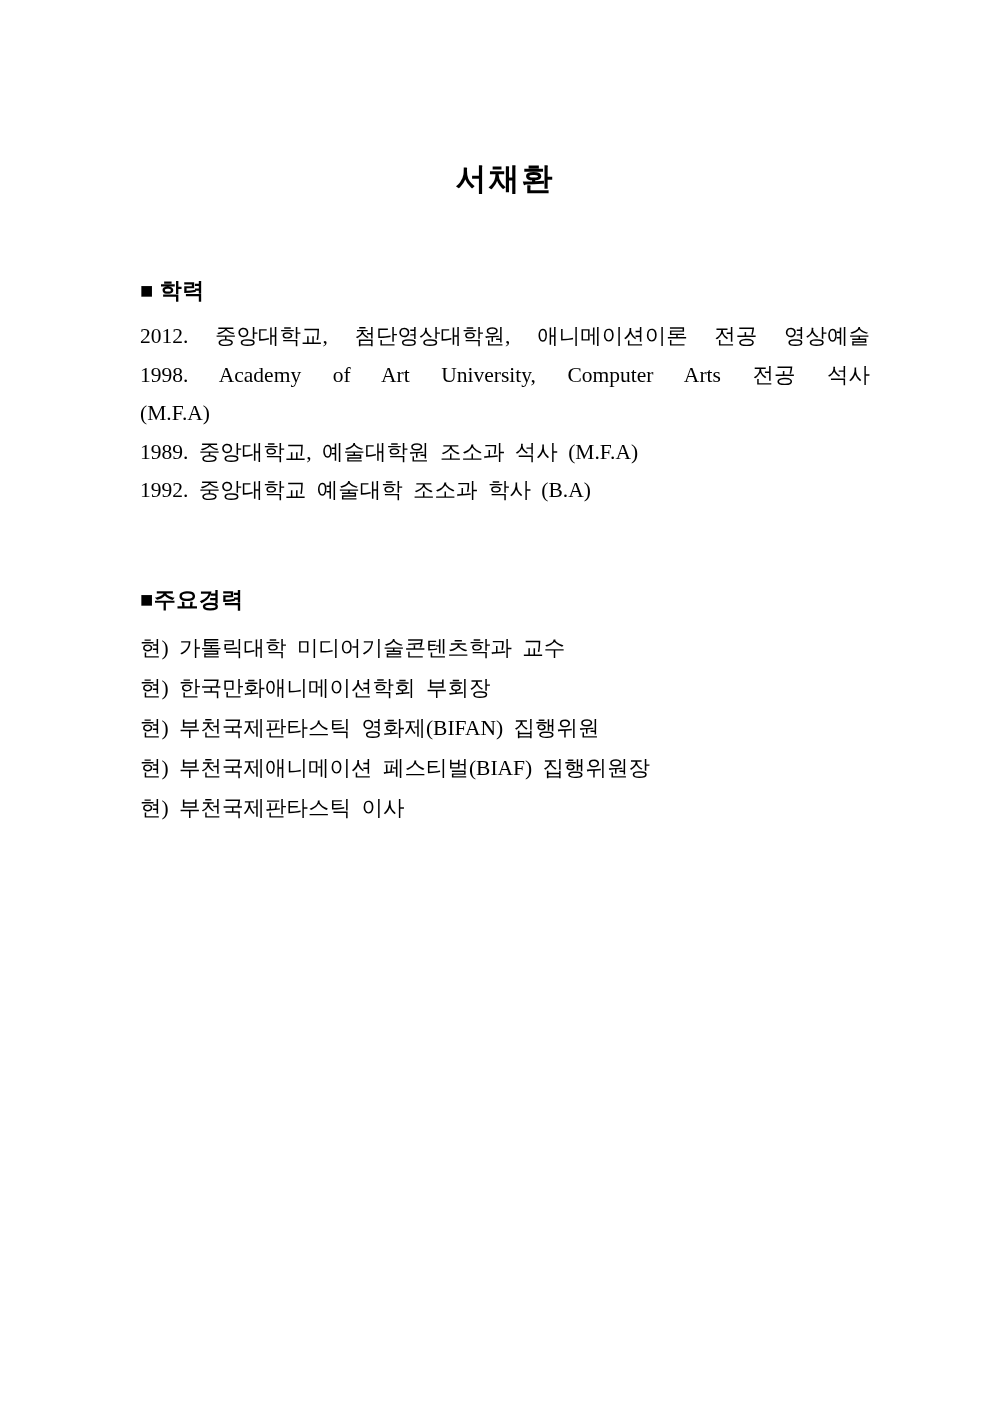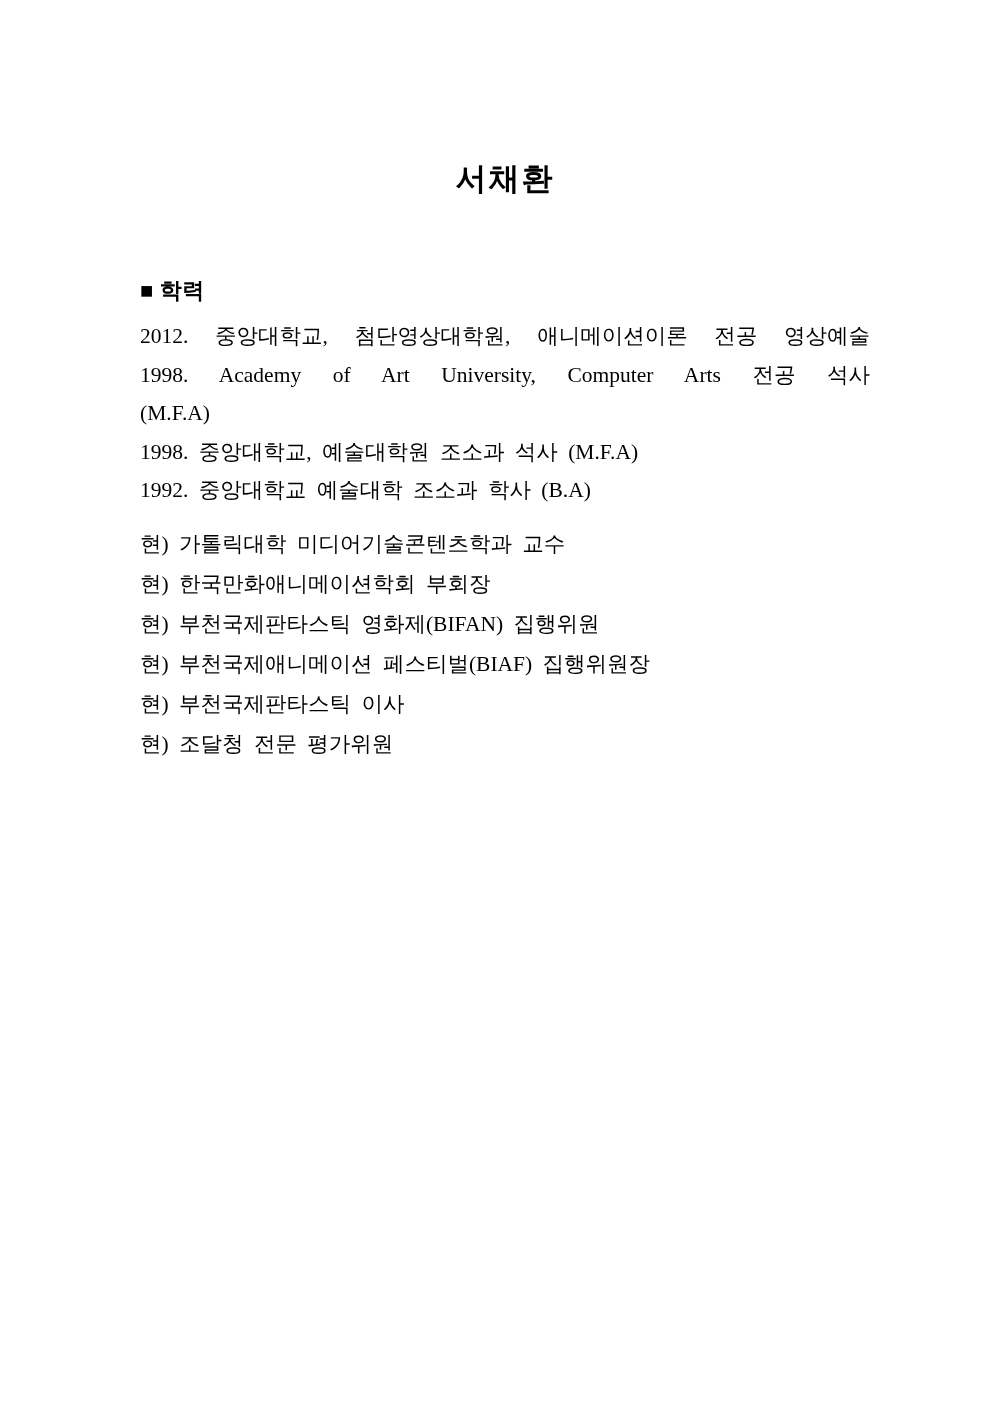--- a/index.html
+++ b/index.html
@@ -61,30 +61,30 @@
   <div class="content">
 
     <h1 class="doc-title">서채환</h1>
 
     <section>
       <h2 class="section-heading edu-heading">■ 학력</h2>
       <div class="edu-lines">
         <div class="text-line justify">2012. 중앙대학교, 첨단영상대학원, 애니메이션이론 전공 영상예술</div>
         <div class="text-line justify">1998. Academy of Art University, Computer Arts 전공 석사</div>
         <div class="text-line">(M.F.A)</div>
-        <div class="text-line">1998. 중앙대학교, 예술대학원 조소과 석사 (M.F.A)</div>
+        <div class="text-line">1989. 중앙대학교, 예술대학원 조소과 석사 (M.F.A)</div>
         <div class="text-line">1992. 중앙대학교 예술대학 조소과 학사 (B.A)</div>
       </div>
     </section>
 
     <section>
+      <h2 class="section-heading career-heading">■주요경력</h2>
       <div class="career-lines">
         <div class="text-line">현) 가톨릭대학 미디어기술콘텐츠학과 교수</div>
         <div class="text-line">현) 한국만화애니메이션학회 부회장</div>
         <div class="text-line">현) 부천국제판타스틱 영화제(BIFAN) 집행위원</div>
         <div class="text-line">현) 부천국제애니메이션 페스티벌(BIAF) 집행위원장</div>
         <div class="text-line">현) 부천국제판타스틱 이사</div>
-        <div class="text-line">현) 조달청 전문 평가위원</div>
       </div>
     </section>
 
   </div>
 </div>
 
 </body></html>

